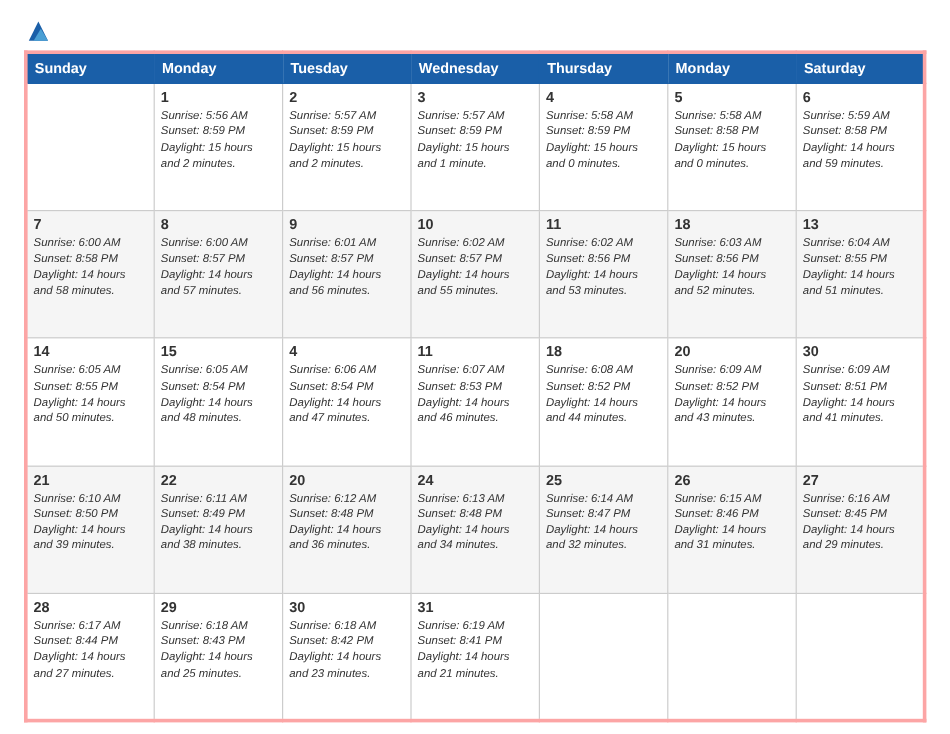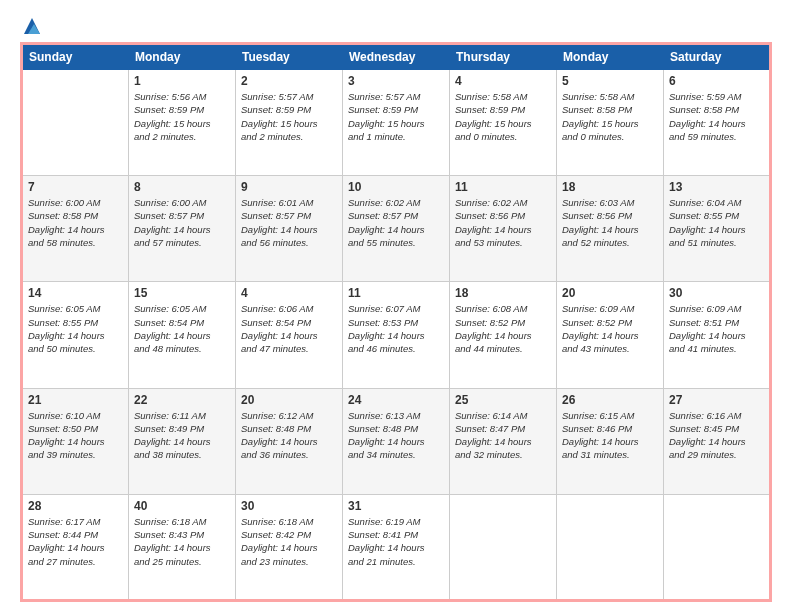--- a/index.html
+++ b/index.html
@@ -249,21 +249,21 @@
             <span class="day-num">27</span>
             <div class="day-info">Sunrise: 6:16 AM<br>Sunset: 8:45 PM<br>Daylight: 14 hours<br>and 29 minutes.</div>
           </td>
         </tr>
         <tr>
           <td>
             <span class="day-num">28</span>
             <div class="day-info">Sunrise: 6:17 AM<br>Sunset: 8:44 PM<br>Daylight: 14 hours<br>and 27 minutes.</div>
           </td>
           <td>
-            <span class="day-num">40</span>
+            <span class="day-num">29</span>
             <div class="day-info">Sunrise: 6:18 AM<br>Sunset: 8:43 PM<br>Daylight: 14 hours<br>and 25 minutes.</div>
           </td>
           <td>
             <span class="day-num">30</span>
             <div class="day-info">Sunrise: 6:18 AM<br>Sunset: 8:42 PM<br>Daylight: 14 hours<br>and 23 minutes.</div>
           </td>
           <td>
             <span class="day-num">31</span>
             <div class="day-info">Sunrise: 6:19 AM<br>Sunset: 8:41 PM<br>Daylight: 14 hours<br>and 21 minutes.</div>
           </td>

